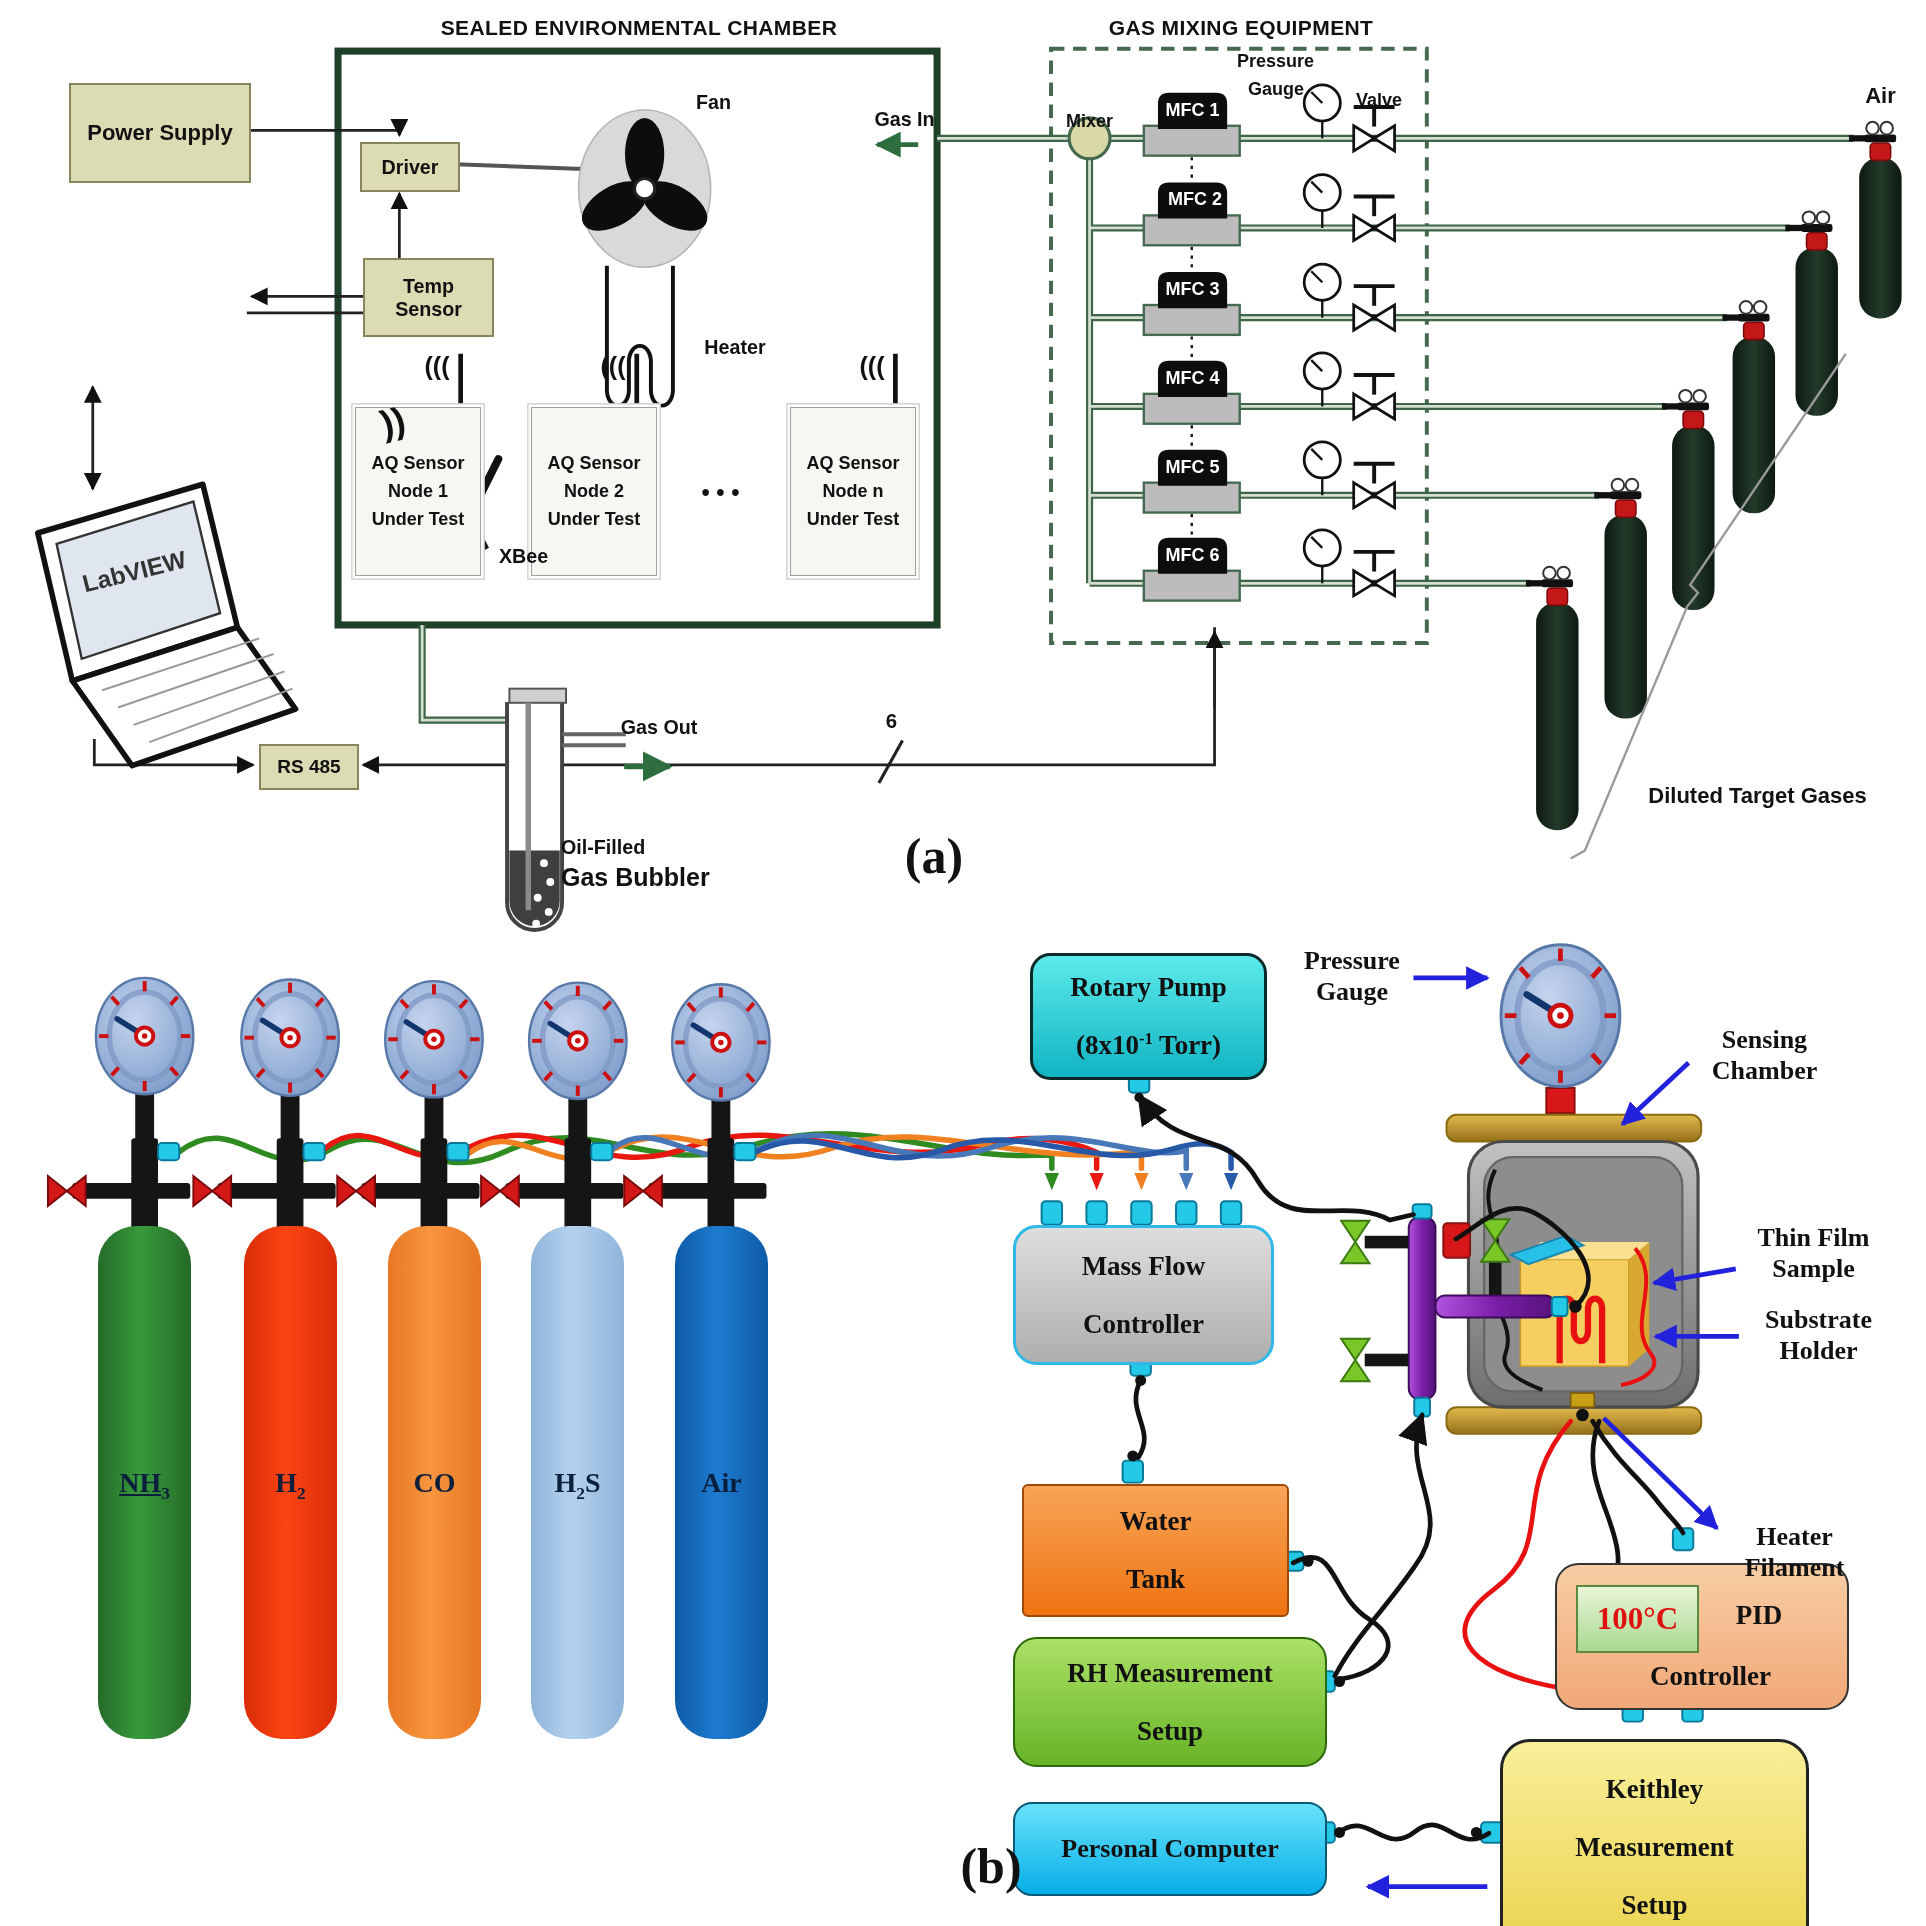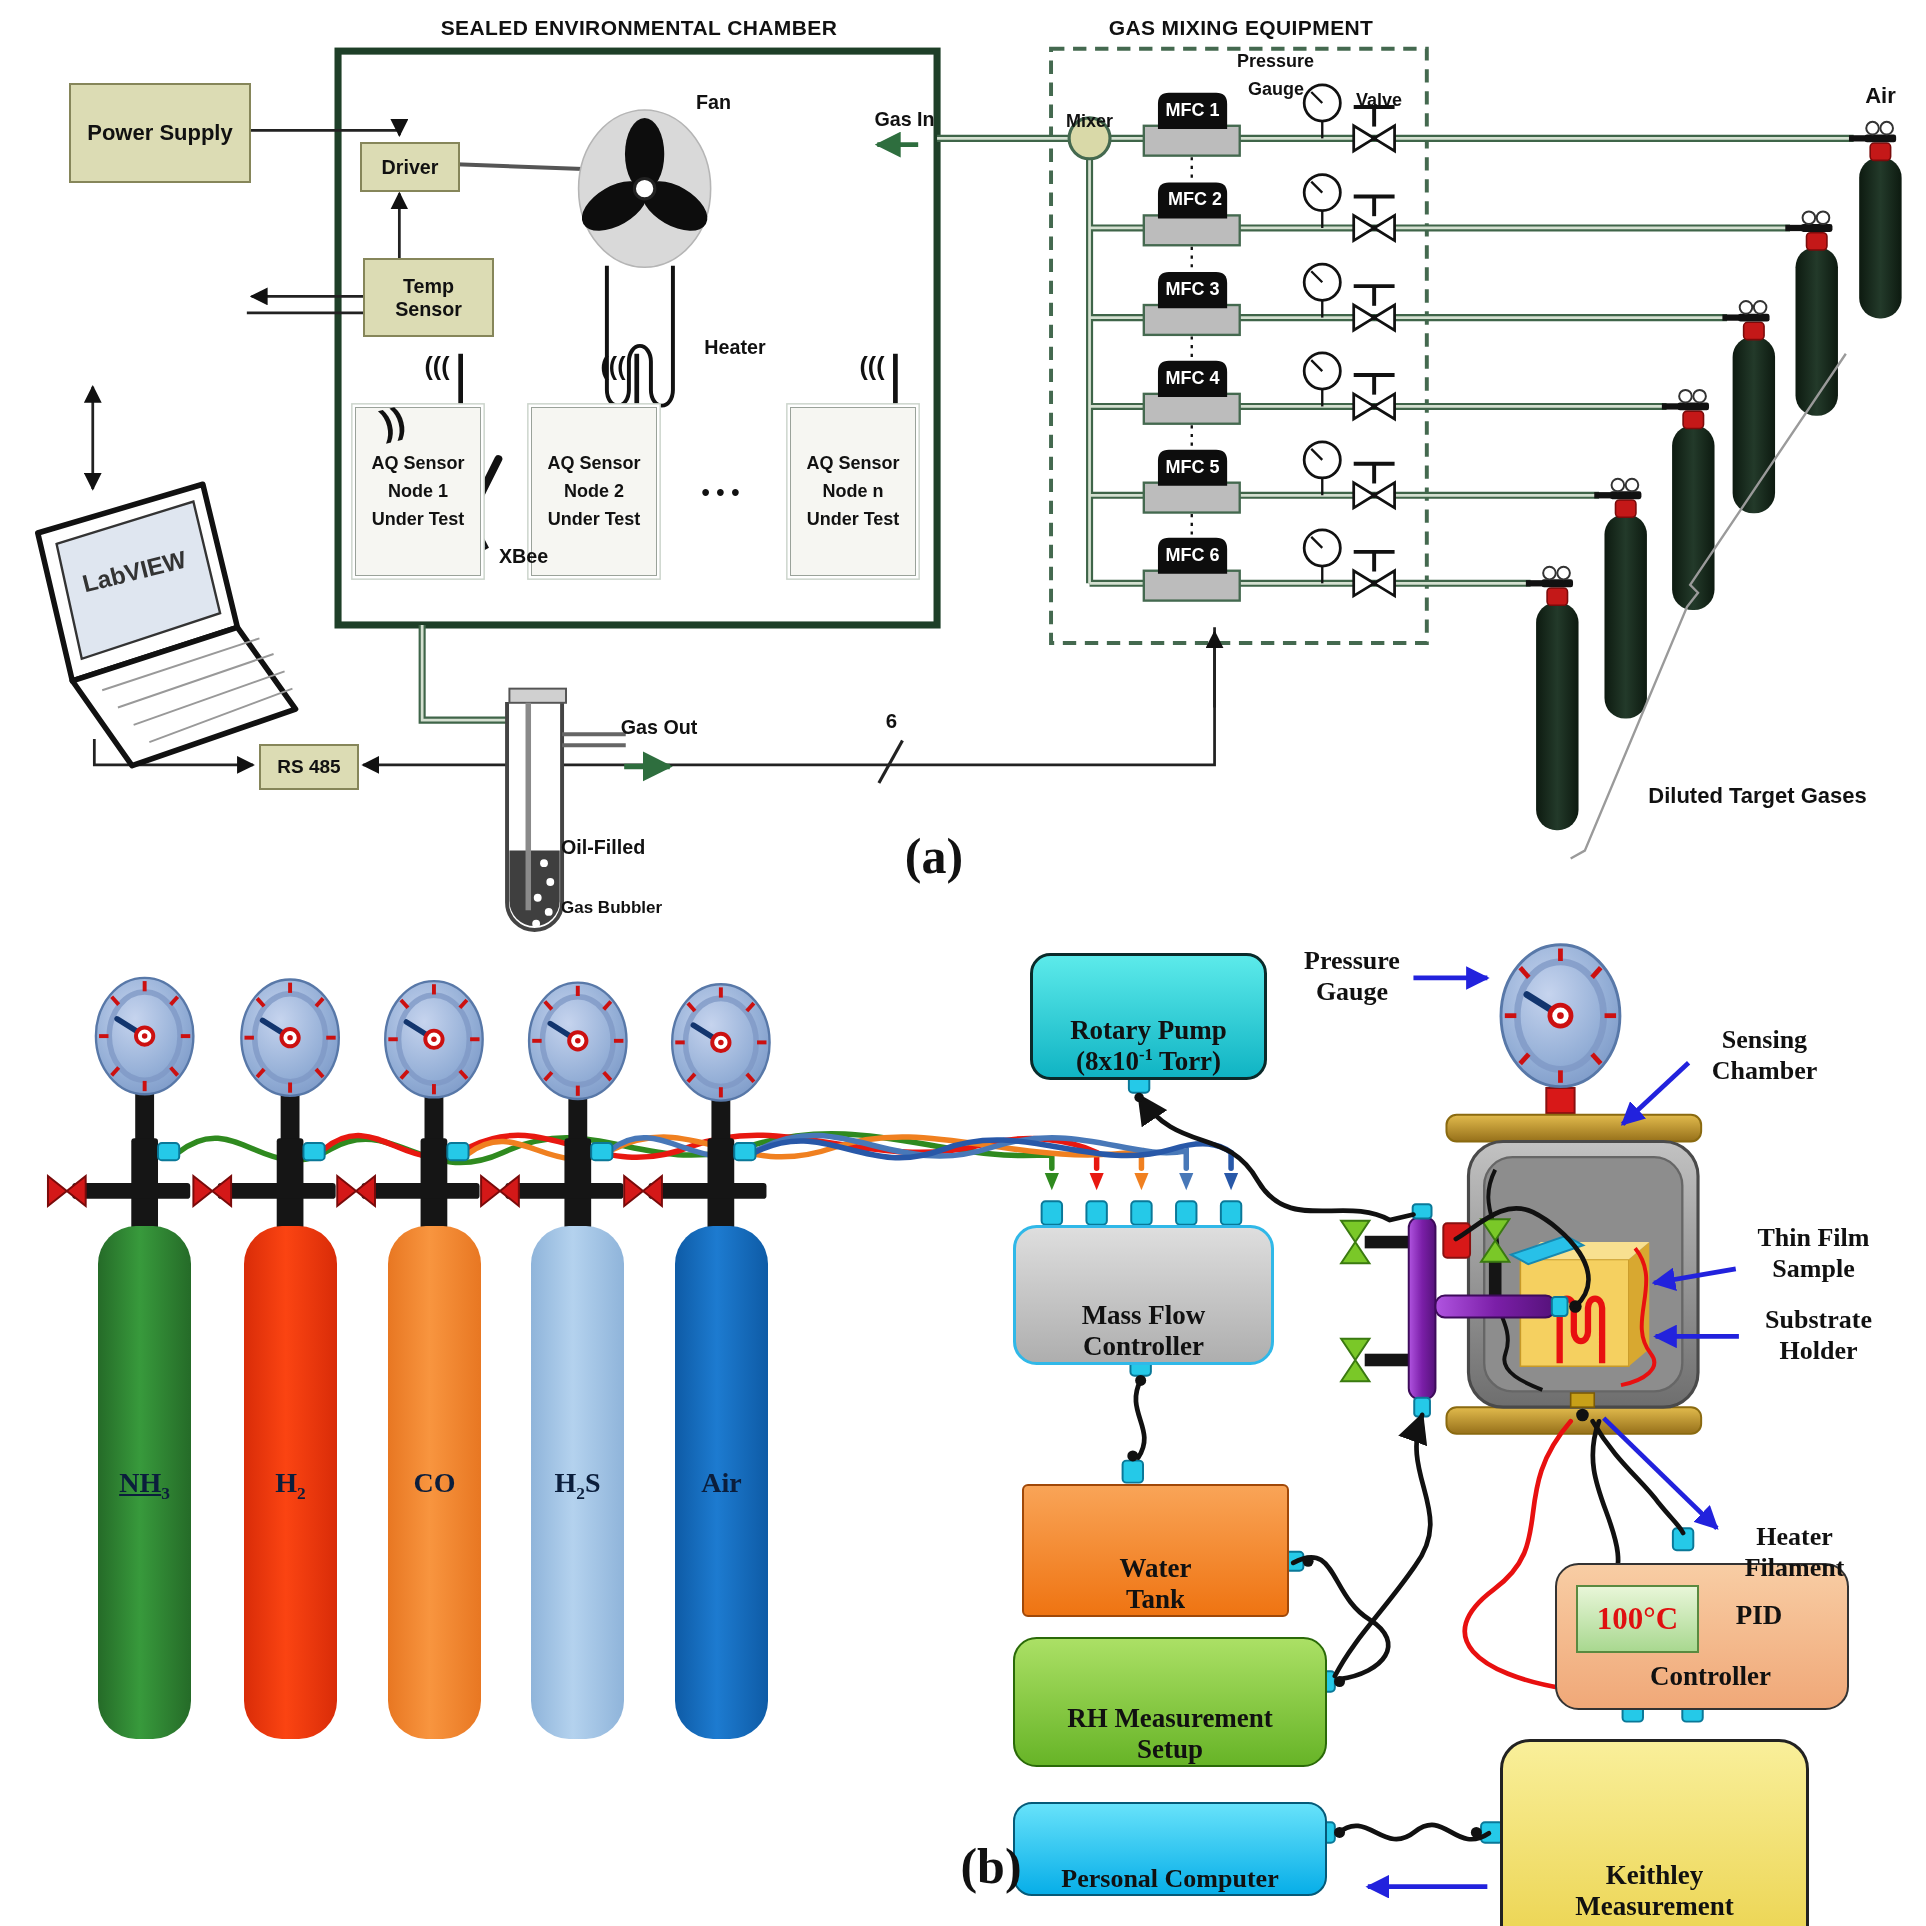--- a/index.html
+++ b/index.html
@@ -20,22 +20,22 @@
       display:flex;align-items:center;justify-content:center;font-family:"Liberation Serif",serif;
       font-size:28px;font-weight:bold;color:#0b1e3c;}
   .sub{font-size:0.62em;vertical-align:sub;line-height:0;}
   .sup{font-size:0.62em;vertical-align:super;line-height:0;}
   .b-nh3{background:linear-gradient(90deg,#256b28,#389a3c 45%,#256b28);}
   .b-h2{background:linear-gradient(90deg,#d92c08,#fb4412 45%,#d92c08);}
   .b-co{background:linear-gradient(90deg,#e87722,#f8953f 45%,#e87722);}
   .b-h2s{background:linear-gradient(90deg,#8fb4da,#b4d2ee 45%,#8fb4da);}
   .b-air{background:linear-gradient(90deg,#0e5ba6,#1d7bd0 45%,#0e5ba6);}
   .bbox{position:absolute;z-index:2;display:flex;flex-direction:column;align-items:center;
-      justify-content:flex-end;font-family:"Liberation Serif",serif;font-weight:bold;
-      text-align:center;color:#111;}
+      justify-content:center;font-family:"Liberation Serif",serif;font-weight:bold;
+      text-align:center;color:#111;gap:27px;}
   .pid-disp{position:absolute;z-index:3;display:flex;align-items:center;justify-content:center;
       background:linear-gradient(#e8f6d8,#a9d890);border:2.4px solid #5a8a40;
       font-family:"Liberation Serif",serif;font-weight:bold;color:#e01010;}
 </style>
 </head>
 <body>
 
 <div id="canvas">
 
 <svg id="figsvg" width="1926" height="1926" viewBox="0 0 2450 2450" xmlns="http://www.w3.org/2000/svg">
@@ -420,21 +420,21 @@
 <div class="box khaki" style="left:363px;top:258px;width:127px;height:75px;font-size:19.7px;">
   <span>Temp</span>
   <span>Sensor</span>
 </div>
 
 <div class="lbl sans" style="left:682px;top:90px;width:63px;height:25px;font-size:19.7px;">Fan</div>
 <div class="lbl sans" style="left:692px;top:335px;width:86px;height:25px;font-size:19.7px;">Heater</div>
 <div class="lbl sans" style="left:865px;top:107px;width:79px;height:25px;font-size:19.7px;">Gas In</div>
 <div class="lbl sans" style="left:612px;top:715px;width:94px;height:25px;font-size:19.7px;">Gas Out</div>
 <div class="lbl sans" style="left:561px;top:835px;width:134px;height:25px;font-size:19.7px;justify-content:flex-start;">Oil-Filled</div>
-<div class="lbl sans" style="left:561px;top:865px;width:157px;height:25px;font-size:17px;justify-content:flex-start;margin-top:31px;">Gas Bubbler</div>
+<div class="lbl sans" style="left:561px;top:865px;width:157px;height:25px;font-size:25px;justify-content:flex-start;">Gas Bubbler</div>
 
 <div class="box aq" style="left:355px;top:407px;width:124px;height:167px;font-size:18px;gap:7px;">
   <span>AQ Sensor</span>
   <span>Node 1</span>
   <span>Under Test</span>
 </div>
 <div class="box aq" style="left:531px;top:407px;width:124px;height:167px;font-size:18px;gap:7px;">
   <span>AQ Sensor</span>
   <span>Node 2</span>
   <span>Under Test</span>

